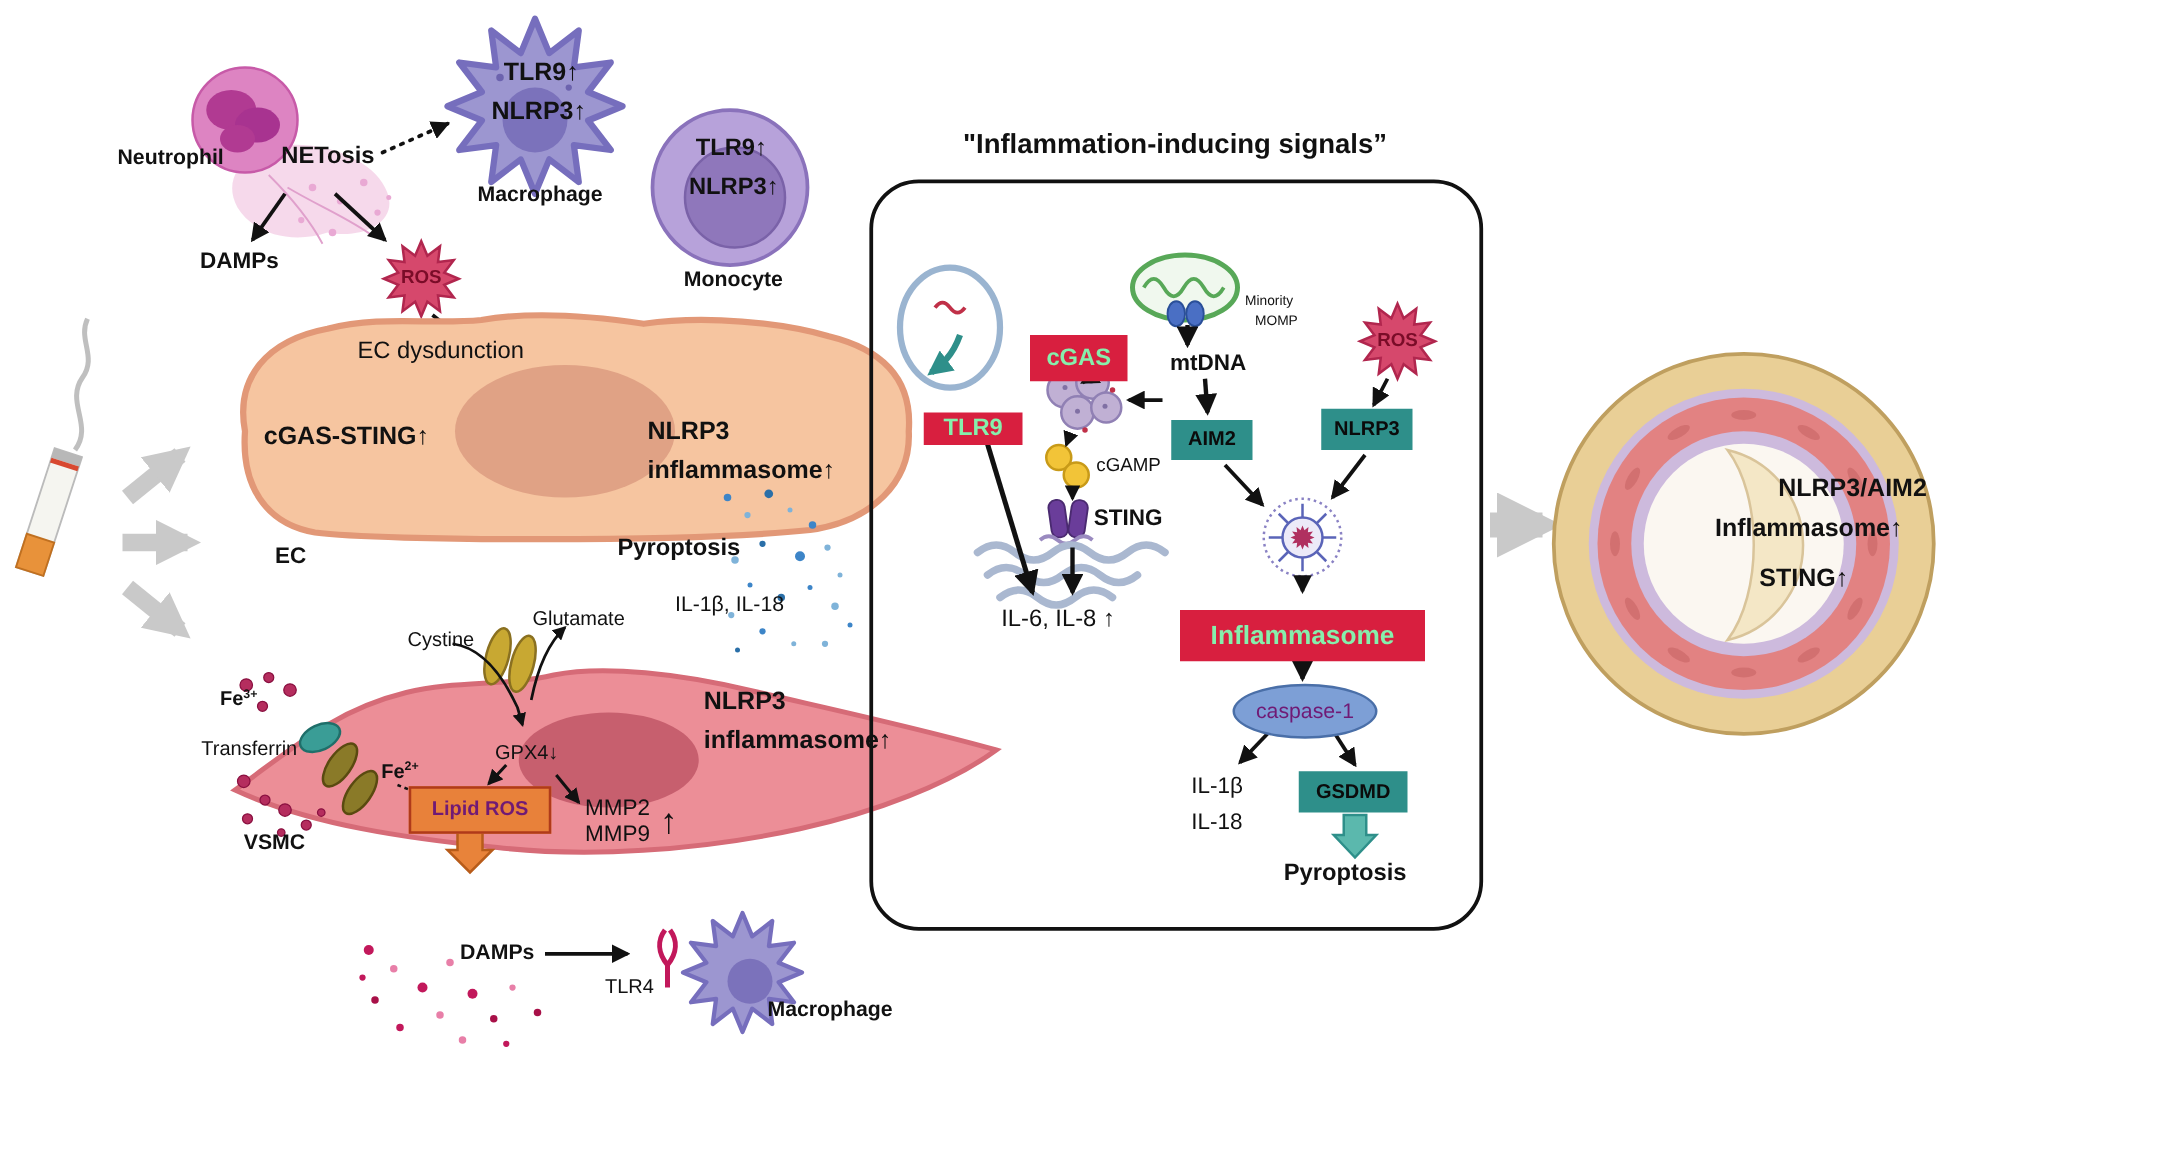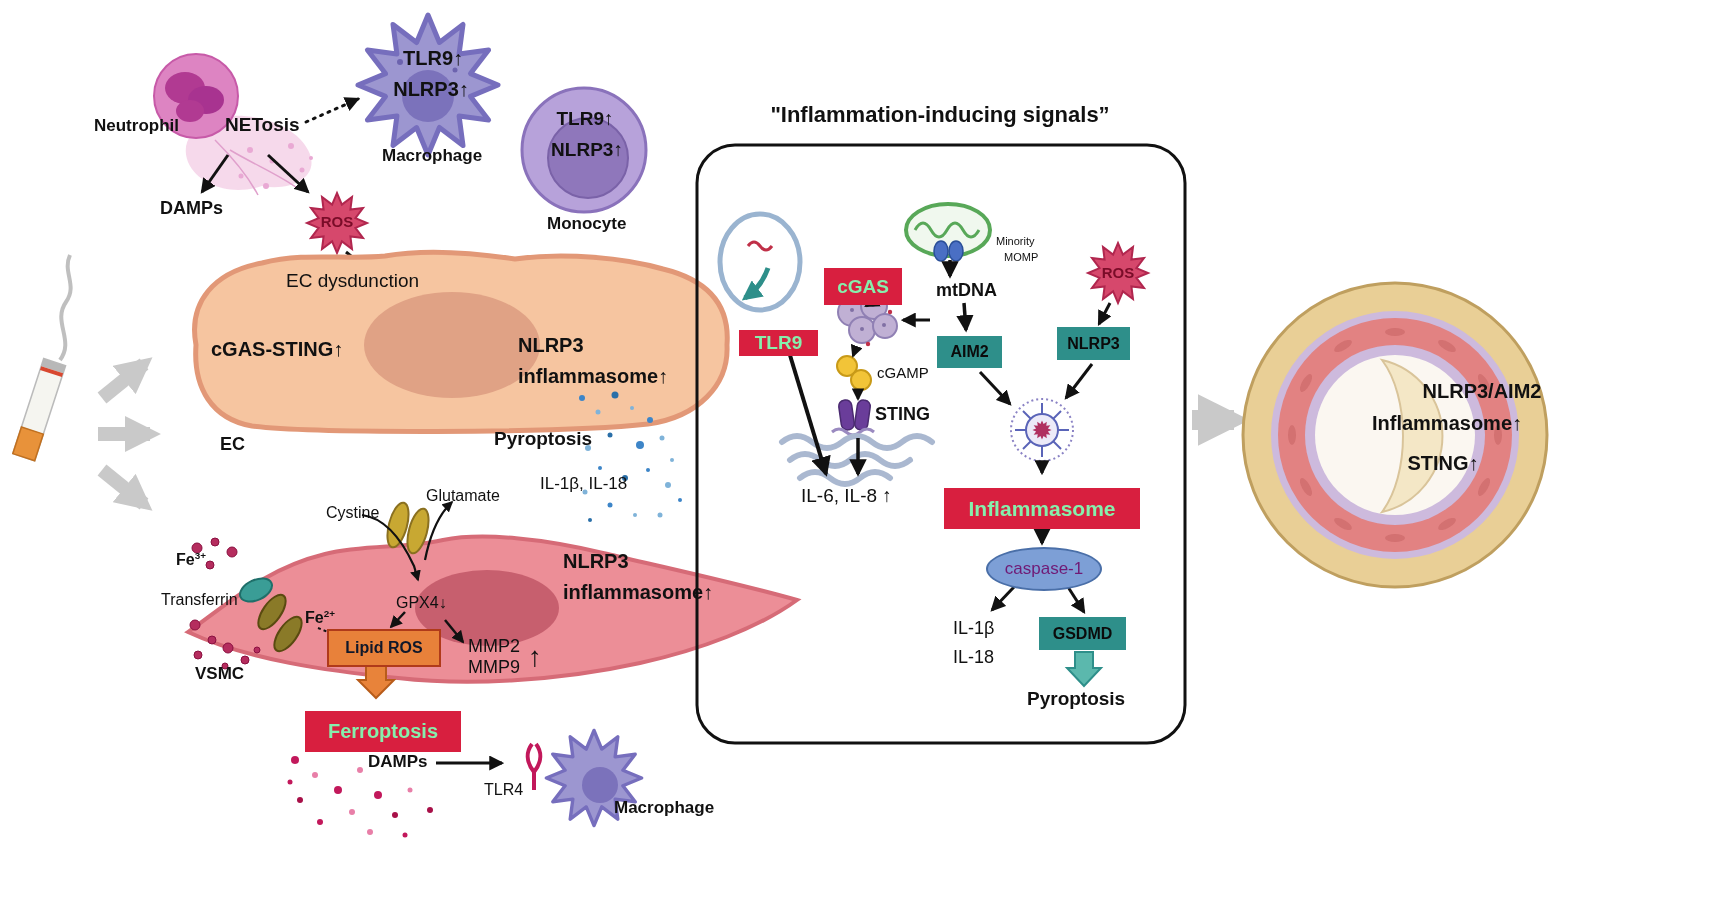--- a/index.html
+++ b/index.html
@@ -320,38 +320,37 @@
 <div class="lbl b" style="left:494px;top:428px;font-size:19px">Pyroptosis</div>
 <div class="lbl" style="left:540px;top:474px;font-size:17px">IL-1β, IL-18</div>
 
 <div class="lbl" style="left:326px;top:504px;font-size:16px">Cystine</div>
 <div class="lbl" style="left:426px;top:487px;font-size:16px">Glutamate</div>
 <div class="lbl b" style="left:176px;top:550px;font-size:16px"><span>Fe</span><sup>3+</sup></div>
 <div class="lbl" style="left:161px;top:591px;font-size:16px">Transferrin</div>
 <div class="lbl b" style="left:305px;top:608px;font-size:16px"><span>Fe</span><sup>2+</sup></div>
 <div class="lbl" style="left:396px;top:594px;font-size:16px">GPX4↓</div>
 
-<div class="box" style="left:327px;top:629px;width:110px;height:34px;font-size:16px;background:#e8813a;border:2px solid #b03a1a;color:#0f172a">Lipid ROS</div>
+<div class="box" style="left:327px;top:629px;width:110px;height:34px;font-size:16px;background:#e8813a;border:2px solid #b03a1a;color:#701a75">Lipid ROS</div>
 
 <div class="lbl b" style="left:563px;top:546px;font-size:20px;line-height:1.55">
   <div>NLRP3</div>
   <div>inflammasome↑</div>
 </div>
 
 <div class="lbl" style="left:468px;top:636px;font-size:18px;display:flex;align-items:center;gap:8px">
   <div>
     <div>MMP2</div>
     <div>MMP9</div>
   </div>
   <div style="font-size:28px">↑</div>
 </div>
 
 <div class="lbl b" style="left:195px;top:664px;font-size:17px">VSMC</div>
 
-<div class="box redbox" style="left:305px;top:699px;width:156px;height:41px;font-size:20px">Ferroptosis</div>
 
 <div class="lbl b" style="left:368px;top:752px;font-size:17px">DAMPs</div>
 <div class="lbl" style="left:484px;top:781px;font-size:16px">TLR4</div>
 <div class="lbl b" style="left:614px;top:798px;font-size:17px">Macrophage</div>
 
 <div class="lbl b" style="left:940px;top:96px;transform:translateX(-50%);text-align:center;font-size:22px;line-height:1.55;background:#fff;padding:2px 12px">
   <div>"Inflammation-inducing signals”</div>
 </div>
 
 <div class="box redbox" style="left:824px;top:256px;width:78px;height:37px;font-size:19px">cGAS</div>

